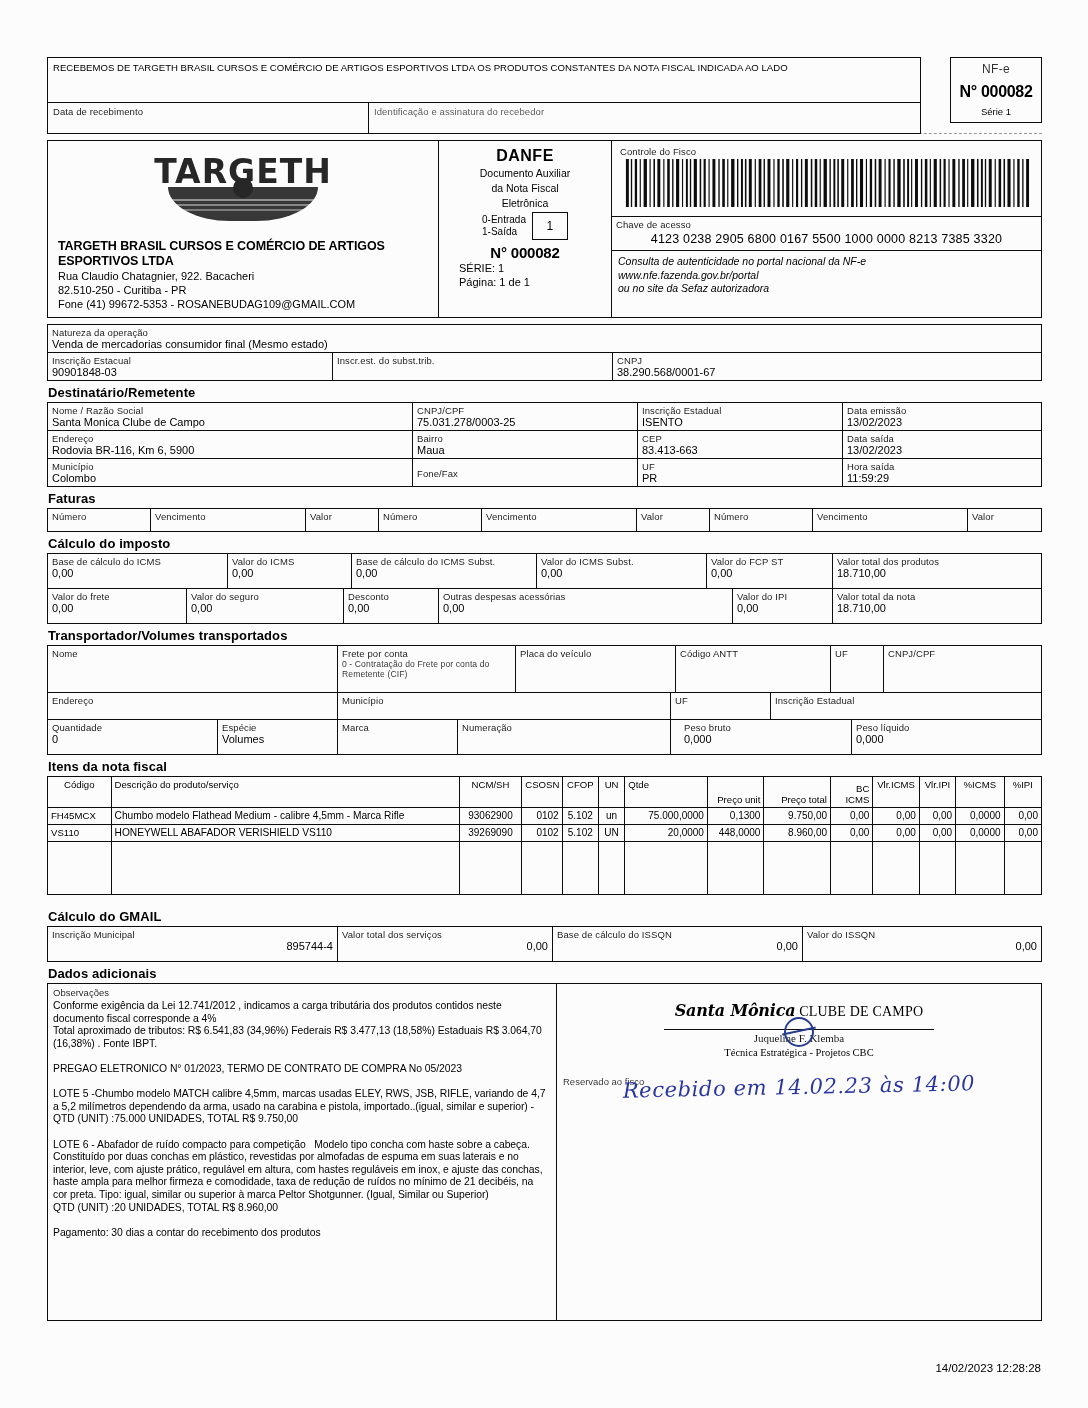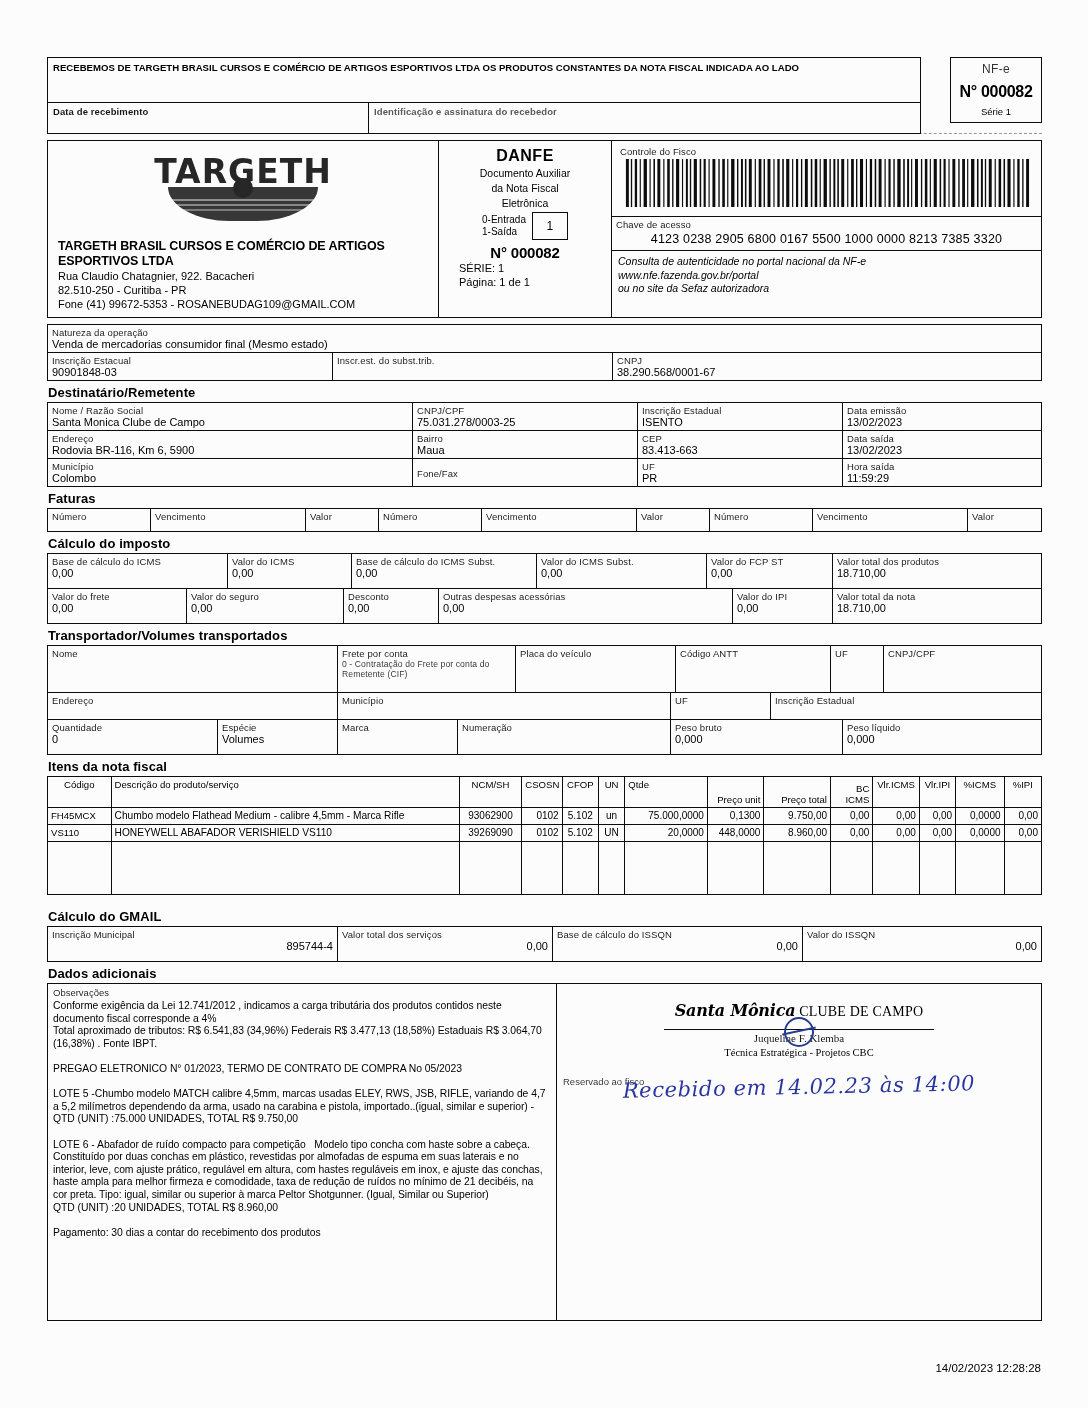--- a/index.html
+++ b/index.html
@@ -64,21 +64,20 @@
     font-weight: bold;
     margin: 4px 0 2px 1px;
     letter-spacing: .1px;
   }
 
   
   .recv {
     border: 1px solid #111;
     width: 874px;
     box-sizing: border-box;
-    font-weight: bold;
   }
   .recv .top {
     padding: 4px 5px 6px 5px;
     border-bottom: 1px solid #111;
     min-height: 34px;
   }
   .recv .top .t {
     font-size: 9.6px;
     line-height: 12px;
     letter-spacing: 0px;
@@ -628,21 +627,21 @@
         <div class="cell h34" style="width:120px;">
           <div class="lbl">Espécie</div>
           <div class="val">Volumes</div>
         </div>
         <div class="cell h34" style="width:120px;">
           <div class="lbl">Marca</div>
         </div>
         <div class="cell h34" style="width:213px;">
           <div class="lbl">Numeração</div>
         </div>
-        <div class="cell h34" style="width:172px;">
+        <div class="cell h34" style="width:172px;margin-left:9px;">
           <div class="lbl">Peso bruto</div>
           <div class="val">0,000</div>
         </div>
         <div class="cell h34" style="flex:1;">
           <div class="lbl">Peso líquido</div>
           <div class="val">0,000</div>
         </div>
       </div>
     </div>
 

